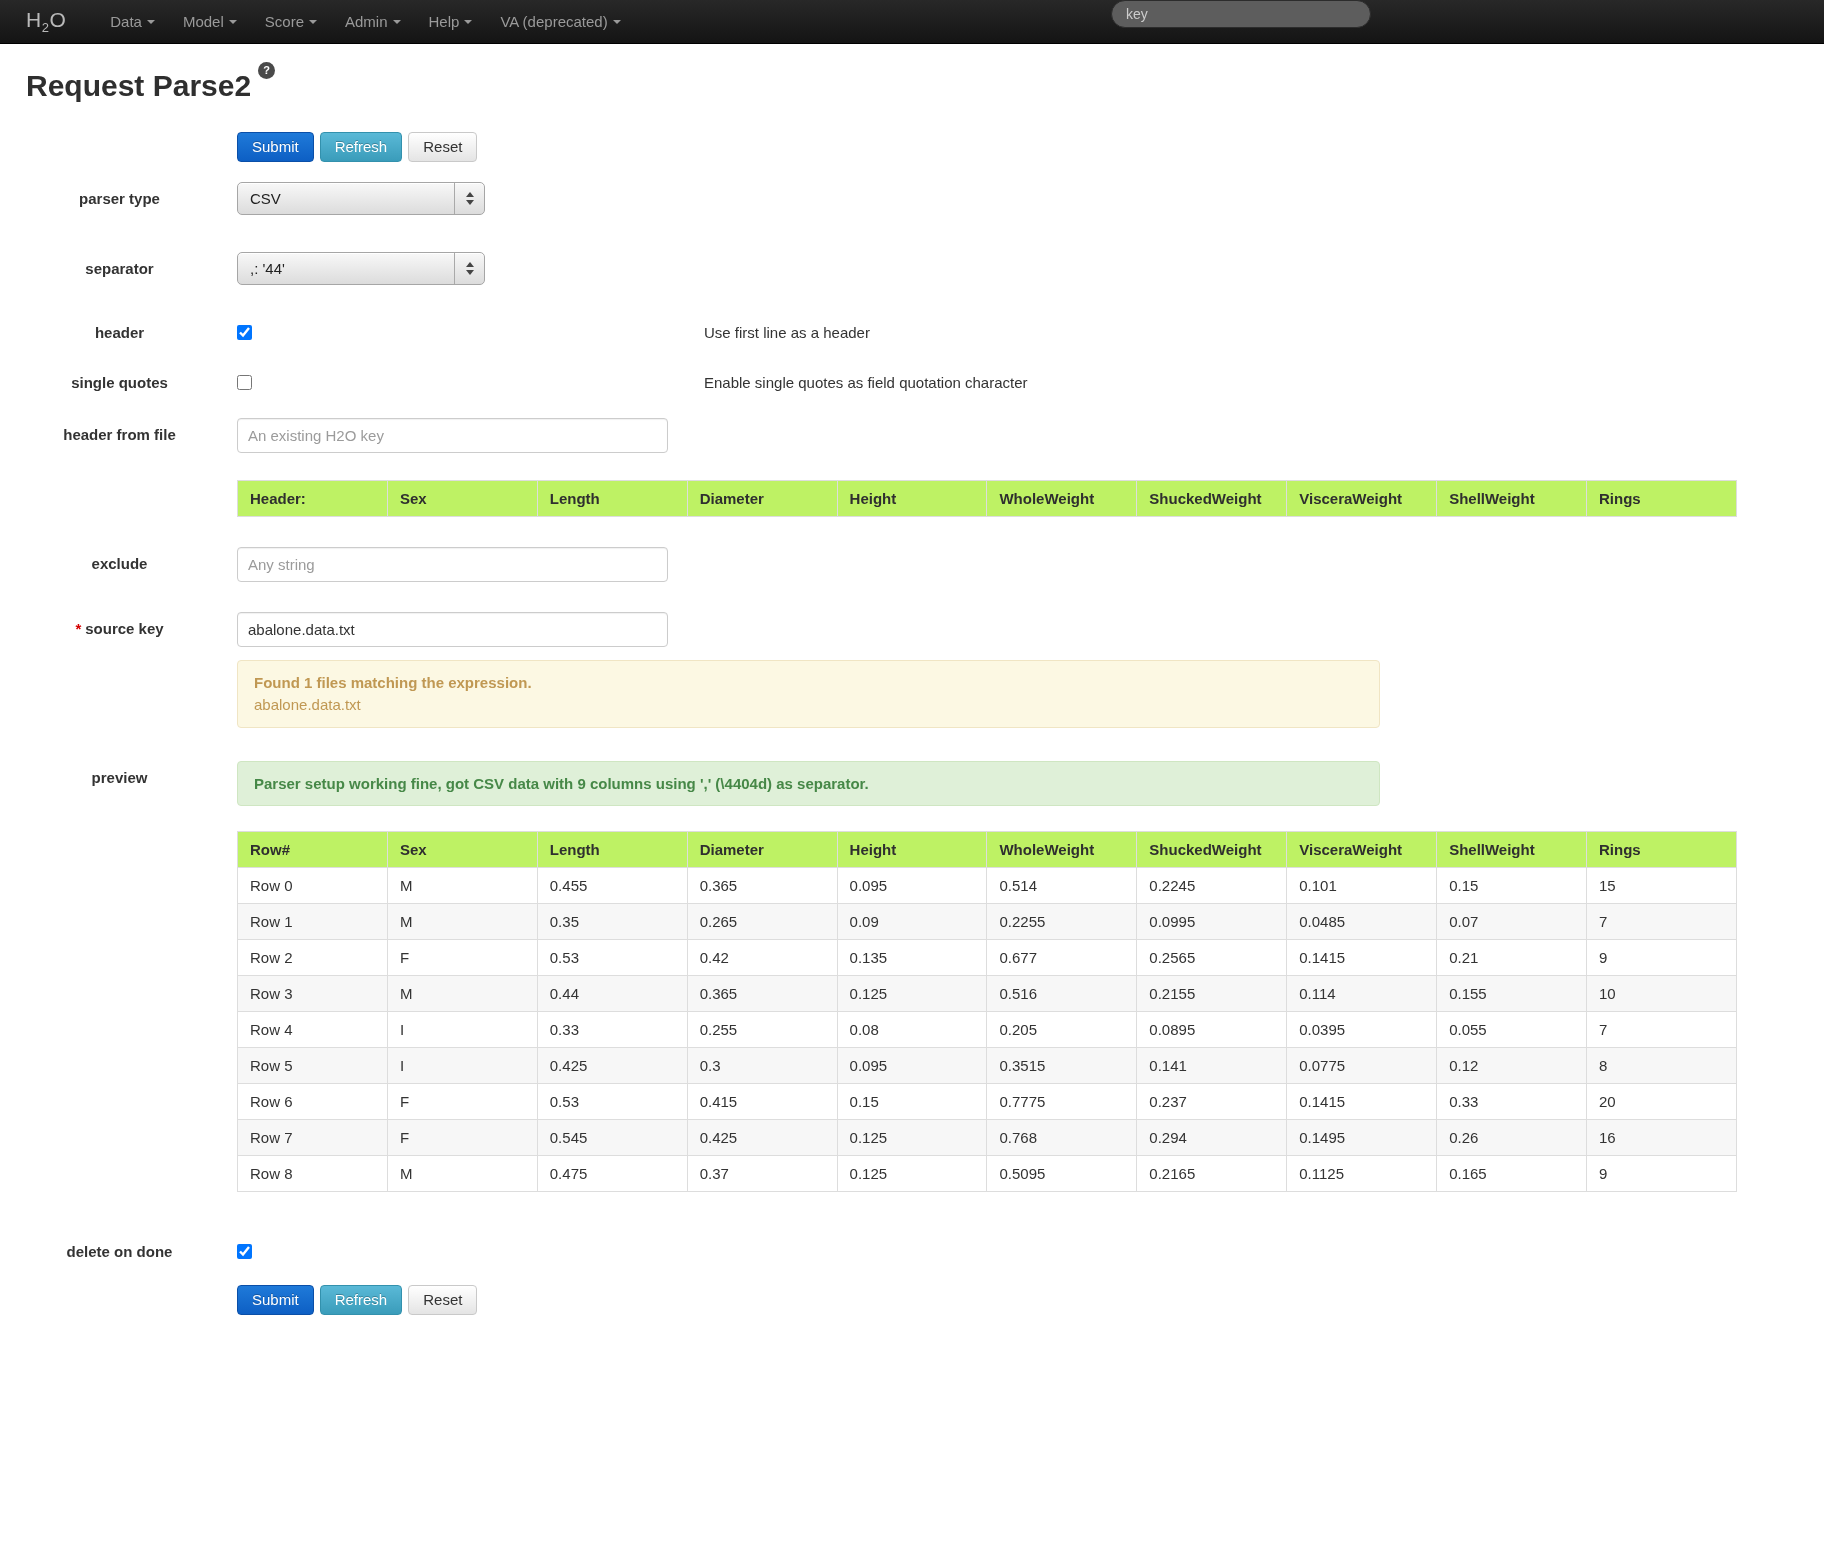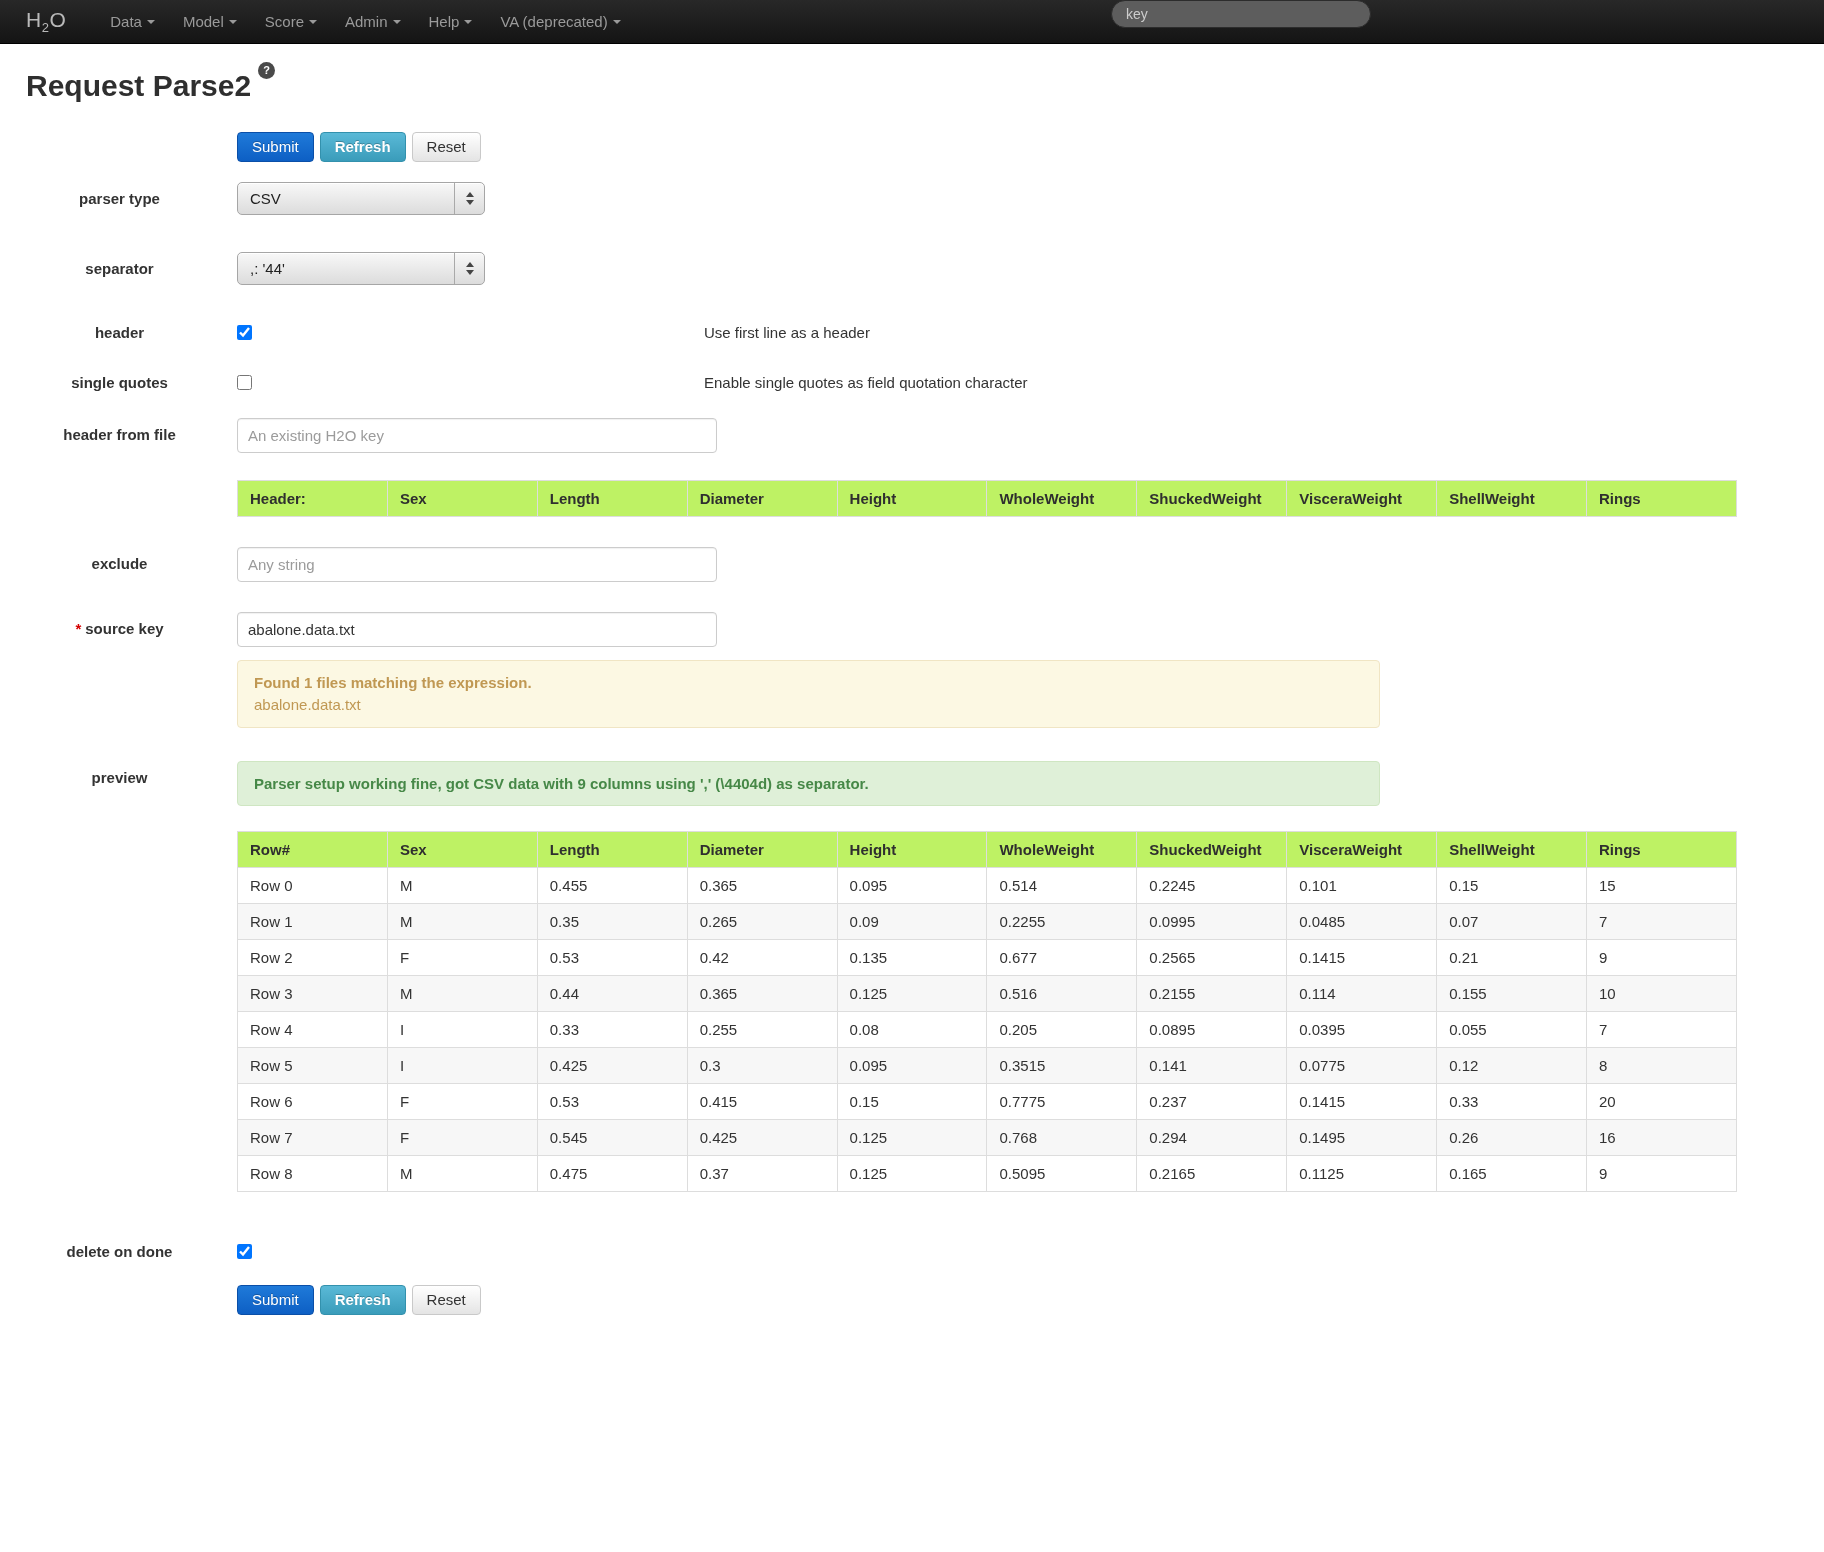--- a/index.html
+++ b/index.html
@@ -71,21 +71,21 @@
   .btn {
     height:30px; padding:0 14px; border-radius:4px; font-size:15px;
     cursor:pointer; font-family:"Liberation Sans", sans-serif; line-height:28px;
   }
   .btn-primary {
     background:linear-gradient(#1f7ad9,#0d5fc4); border:1px solid #0a4fa8;
     color:#fff; text-shadow:0 -1px 0 rgba(0,0,0,.25);
   }
   .btn-info {
     background:linear-gradient(#5ab9d7,#3a9cba); border:1px solid #3391ad;
-    color:#fff; text-shadow:0 -1px 0 rgba(0,0,0,.25);font-weight:bold;
+    color:#fff; text-shadow:0 -1px 0 rgba(0,0,0,.25);
   }
   .btn-default {
     background:linear-gradient(#ffffff,#e4e4e4); border:1px solid #c9c9c9;
     color:#333;
   }
 
   
   .sel {
     width:248px; height:33px; border:1px solid #a6a6a6; border-radius:5px;
     background:linear-gradient(#f8f8f8,#dcdcdc);
@@ -97,21 +97,21 @@
     position:absolute; right:0; top:0; bottom:0; width:30px;
     border-left:1px solid #a9a9a9;
     display:flex; flex-direction:column; align-items:center; justify-content:center;
     gap:3px;
   }
   .tri-up   { width:0;height:0;border-left:4px solid transparent;border-right:4px solid transparent;border-bottom:5px solid #444; }
   .tri-down { width:0;height:0;border-left:4px solid transparent;border-right:4px solid transparent;border-top:5px solid #444; }
 
   
   .text-input {
-    width:480px; height:35px; border:1px solid #ccc; border-radius:4px;
+    width:431px; height:35px; border:1px solid #ccc; border-radius:4px;
     padding:0 10px; font-size:15px; color:#333; outline:none;
     font-family:"Liberation Sans", sans-serif;
     box-shadow:inset 0 1px 1px rgba(0,0,0,.06);
   }
   .text-input::placeholder { color:#9b9b9b; }
 
   input[type="checkbox"] { width:15px; height:15px; margin:2px 0 0 0; cursor:pointer; }
   .inline-help { margin-left:452px; padding-top:1px; color:#333; font-size:15px; line-height:18px; }
 
   

